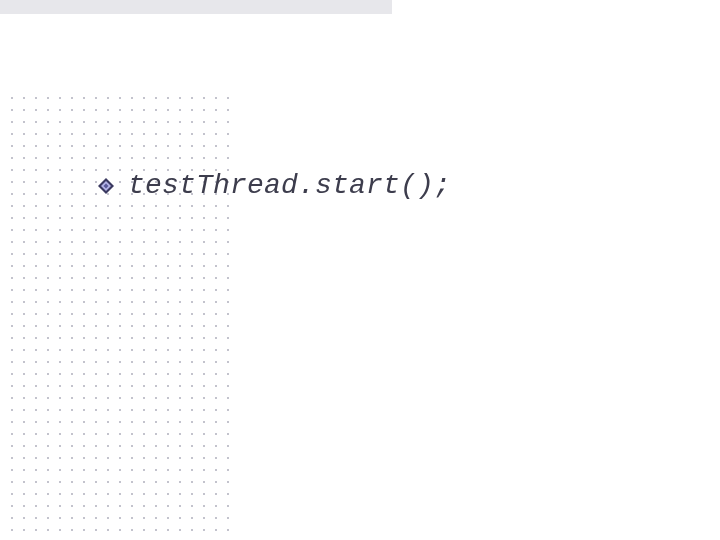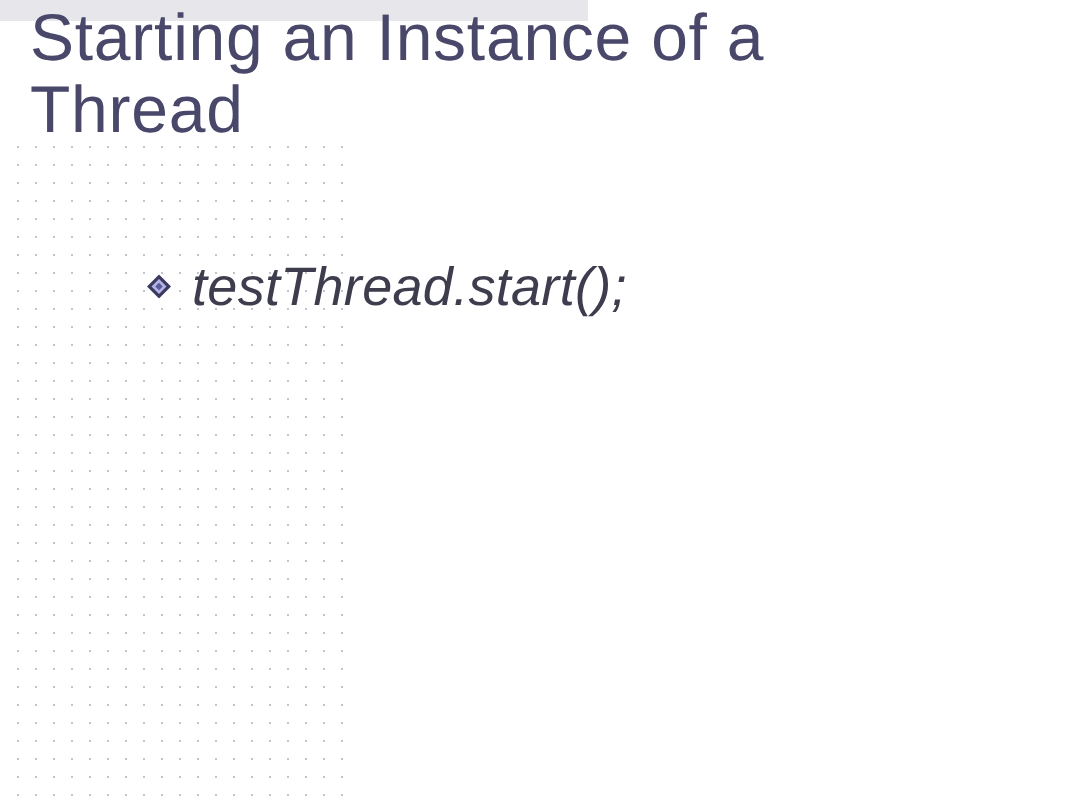--- a/index.html
+++ b/index.html
@@ -69,35 +69,35 @@
 
   .bullet-icon {
     width: 16px;
     height: 16px;
     flex: 0 0 16px;
     display: block;
   }
 
   .bullet-text {
     font-style: italic;
-    font-size: 36px;
+    font-size: 28px;
     color: #3d3d4d;
     letter-spacing: 0.2px;
+    font-family: Liberation Mono, monospace;
   }
 </style>
 </head>
 <body>
 
 <div class="slide">
 
   <div class="title-shadow"></div>
 
   <div class="dotgrid"></div>
 
-  <div class="title">Starting an Instance of a Thread</div>
 
   <div class="body">
     <div class="bullet-row">
       <span class="bullet-icon">
         <svg viewBox="0 0 16 16" width="16" height="16">
 
           <polygon points="8,0 16,8 8,16 0,8" fill="#3a3960"></polygon>
 
           <polygon points="8,3 13,8 8,13 3,8" fill="#b3b3e6"></polygon>
 

